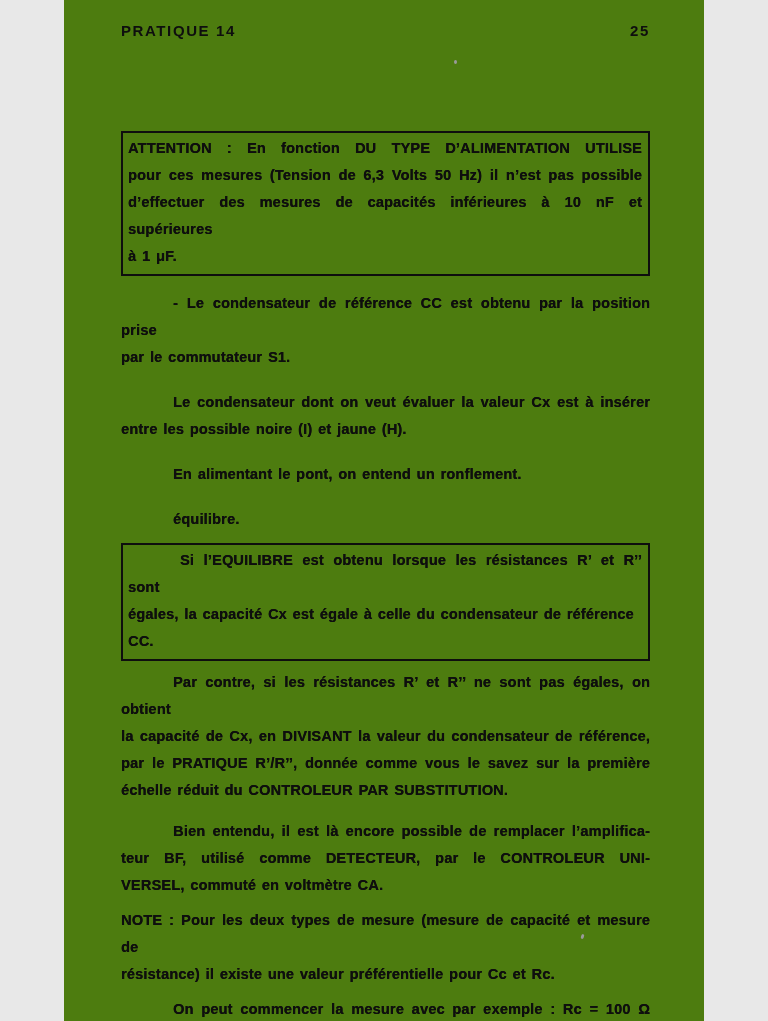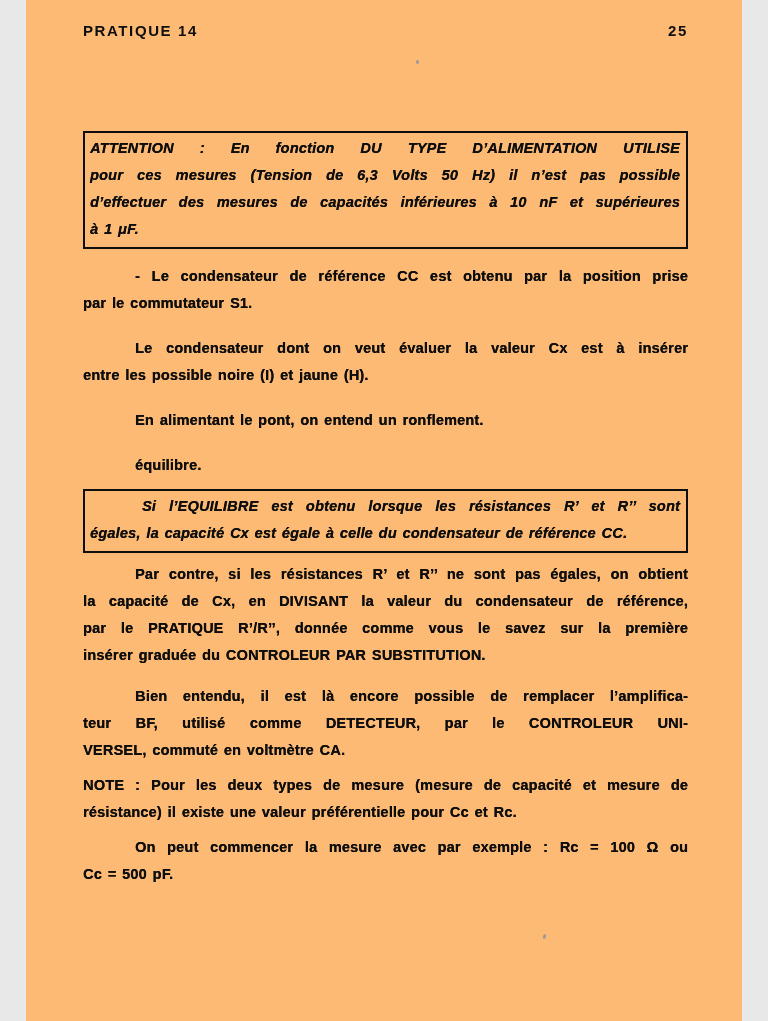--- a/index.html
+++ b/index.html
@@ -1,21 +1,21 @@
 <!DOCTYPE html>
 <html><head>
 <meta charset="utf-8">
 <style>
   html, body { margin: 0; padding: 0; background: #e8e8e8; }
   .page {
     position: relative;
-    width: 716px;
+    width: 640px;
     height: 1021px;
     margin: 0 auto;
-    background: #fdba74;
+    background: #4d7c0f;
     box-sizing: border-box;
     padding: 22px 54px 0 57px;
     font-family: "Liberation Sans", sans-serif;
     font-weight: 700;
     color: #0e0e0e;
     overflow: hidden;
   }
   .header-row {
     display: flex;
     justify-content: space-between;
@@ -30,25 +30,25 @@
     letter-spacing: 0.2px;
     word-spacing: 1.5px;
     text-shadow: 0.25px 0 currentColor;
   }
   .j { text-align: justify; text-align-last: justify; }
   .indent .line:first-child { text-indent: 52px; }
   .framed {
     border: 2px solid #0e0e0e;
     padding: 2px 6px 4px 5px;
   }
-  .attention-box { margin-top: 91px; font-style: italic; }
+  .attention-box { margin-top: 91px; }
   .mt14 { margin-top: 14px; }
   .mt16 { margin-top: 8px; }
   .mt18 { margin-top: 18px; }
-  .equilibre-box { margin-top: 10px; font-style: italic; }
+  .equilibre-box { margin-top: 10px; }
   .speck {
     position: absolute;
     background: #9a9a9a;
     border-radius: 50%;
   }
   .speck-1 { left: 390px; top: 60px; width: 3px; height: 4px; }
   .speck-2 { left: 517px; top: 934px; width: 3px; height: 5px; transform: rotate(20deg); }
 </style>
 </head>
 <body>
@@ -87,21 +87,21 @@
 
   <div class="framed indent equilibre-box">
       <div class="line j">Si l’EQUILIBRE est obtenu lorsque les résistances R’ et R’’ sont</div>
       <div class="line">égales, la capacité Cx est égale à celle du condensateur de référence CC.</div>
     </div>
 
   <div class="para indent mt16">
       <div class="line j">Par contre, si les résistances R’ et R’’ ne sont pas égales, on obtient</div>
       <div class="line j">la capacité de Cx, en DIVISANT la valeur du condensateur de référence,</div>
       <div class="line j">par le PRATIQUE R’/R’’, donnée comme vous le savez sur la première</div>
-      <div class="line">insérer graduée du CONTROLEUR PAR SUBSTITUTION.</div>
+      <div class="line">échelle réduit du CONTROLEUR PAR SUBSTITUTION.</div>
     </div>
 
   <div class="para indent mt14">
       <div class="line j">Bien entendu, il est là encore possible de remplacer l’amplifica-</div>
       <div class="line j">teur BF, utilisé comme DETECTEUR, par le CONTROLEUR UNI-</div>
       <div class="line">VERSEL, commuté en voltmètre CA.</div>
     </div>
 
   <div class="para mt16">
       <div class="line j">NOTE : Pour les deux types de mesure (mesure de capacité et mesure de</div>

